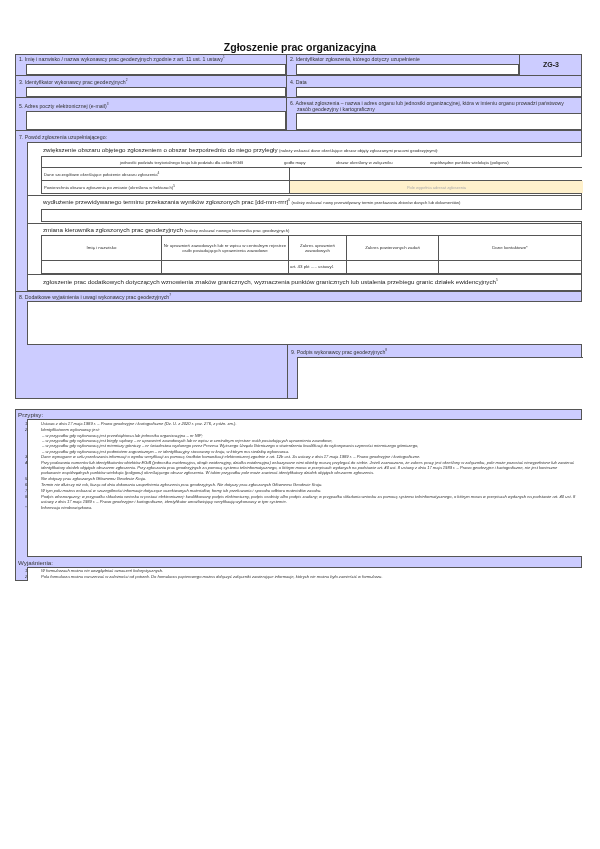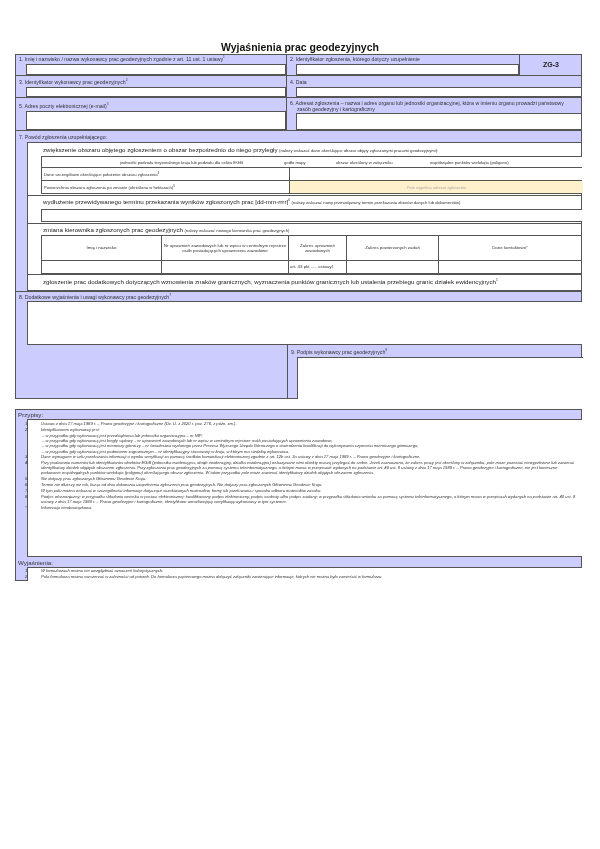--- a/index.html
+++ b/index.html
@@ -20,21 +20,21 @@
   .zg { position: absolute; font-size: 7px; font-weight: bold; color: #222; display: flex; align-items: center; justify-content: center; }
   .note { font-size: 4.1px; font-style: italic; color: #333; line-height: 5.3px; position: absolute; }
   .note-sub { padding-left: 9px; white-space: nowrap; }
   .num { display: inline-block; width: 8px; }
   .sect { position: absolute; font-size: 6.2px; color: #333; }
   .ph { color: #aaa; font-size: 4px; }
 </style>
 </head>
 <body>
 
-<div class="title">Wyjaśnienia prac geodezyjnych</div>
+<div class="title">Zgłoszenie prac organizacyjna</div>
 
 <div class="abs lav bd" style="left:15px;top:54px;width:567px;height:345px;"></div>
 
 <div class="abs" style="left:15px;top:54px;width:272px;height:22px;border-right:1px solid #555;border-bottom:1px solid #555;">
   <div class="lbl" style="left:4px;top:2px;"><span>1. Imię i nazwisko / nazwa wykonawcy prac geodezyjnych zgodnie z art. 11 ust. 1 ustawy</span><sup>1</sup></div>
   <div class="box" style="left:11px;top:10px;width:260px;height:11px;"></div>
 </div>
 <div class="abs" style="left:287px;top:54px;width:232px;height:22px;border-bottom:1px solid #555;">
   <div class="lbl" style="left:3px;top:2px;">2. Identyfikator zgłoszenia, którego dotyczy uzupełnienie</div>
   <div class="box" style="left:9px;top:10px;width:223px;height:11px;"></div>

